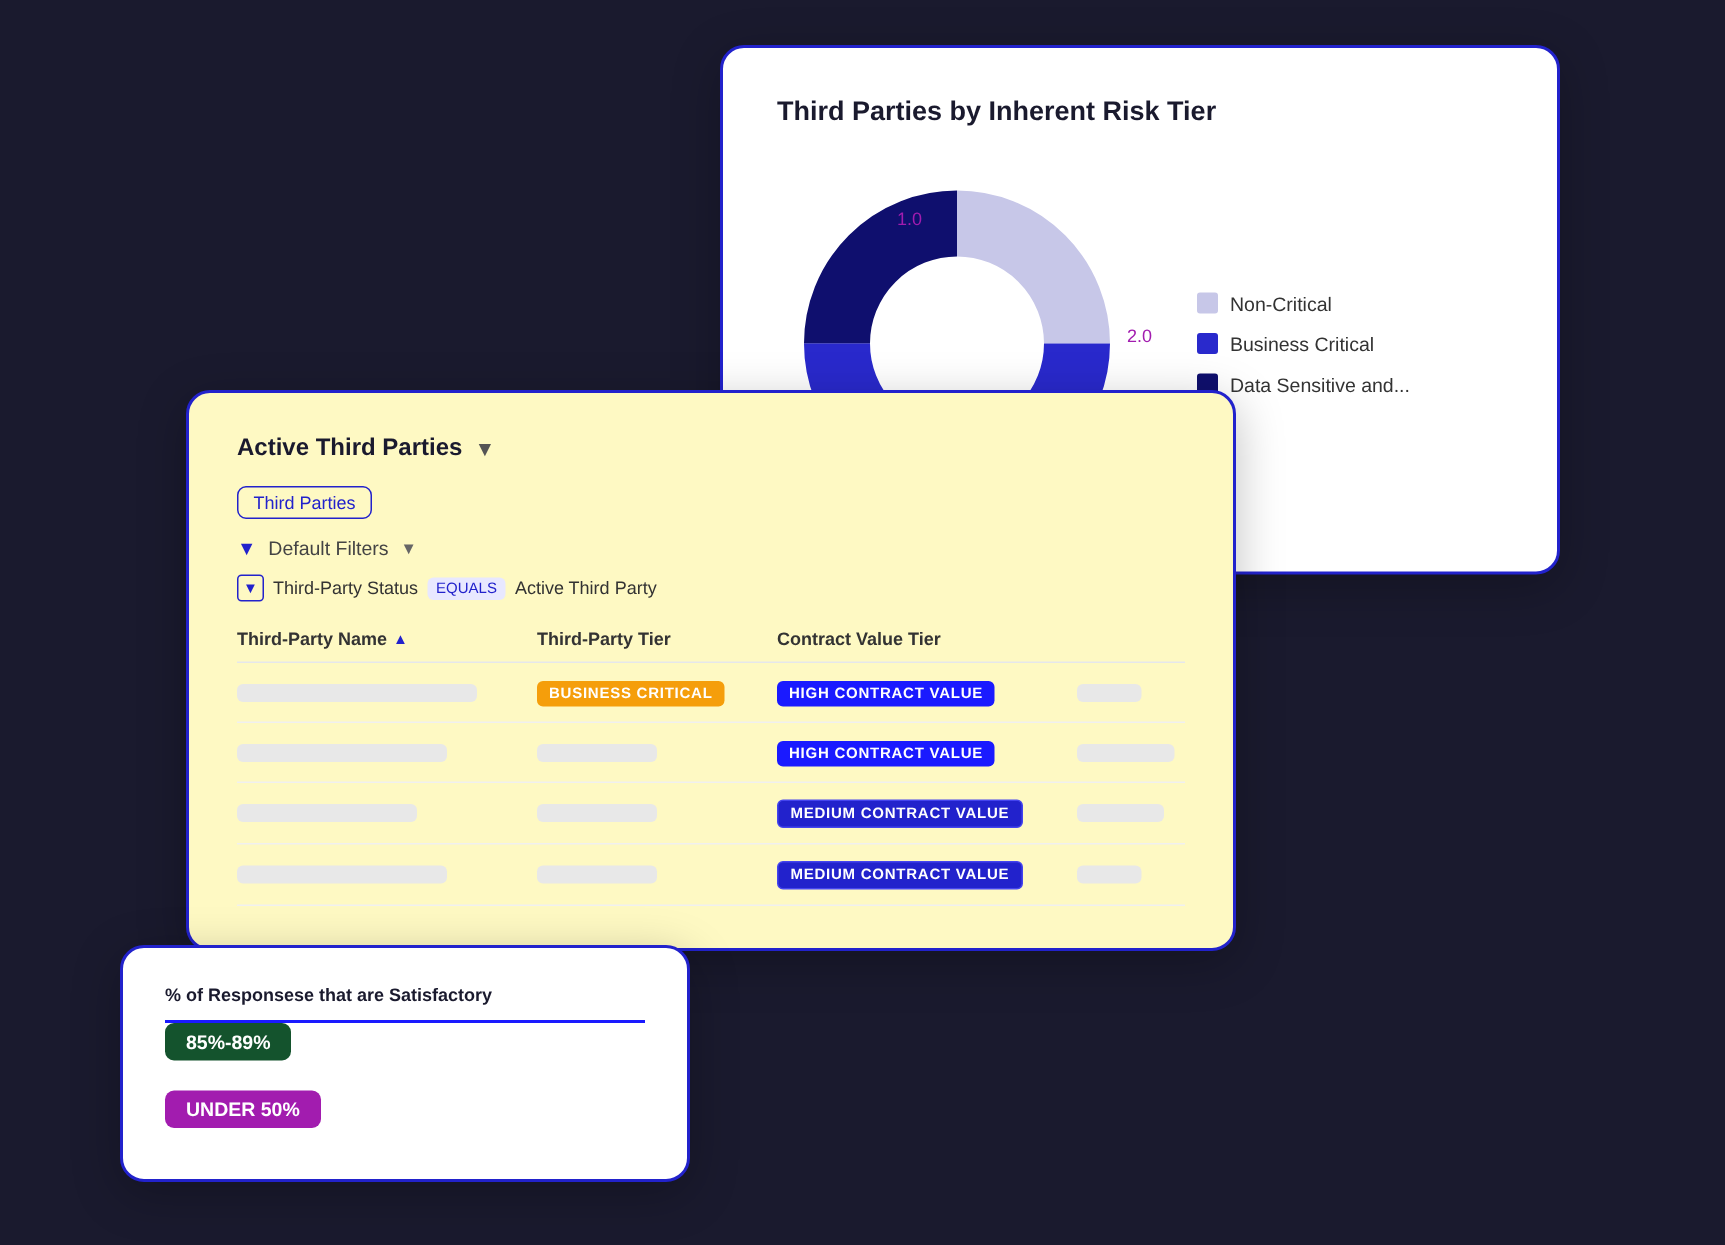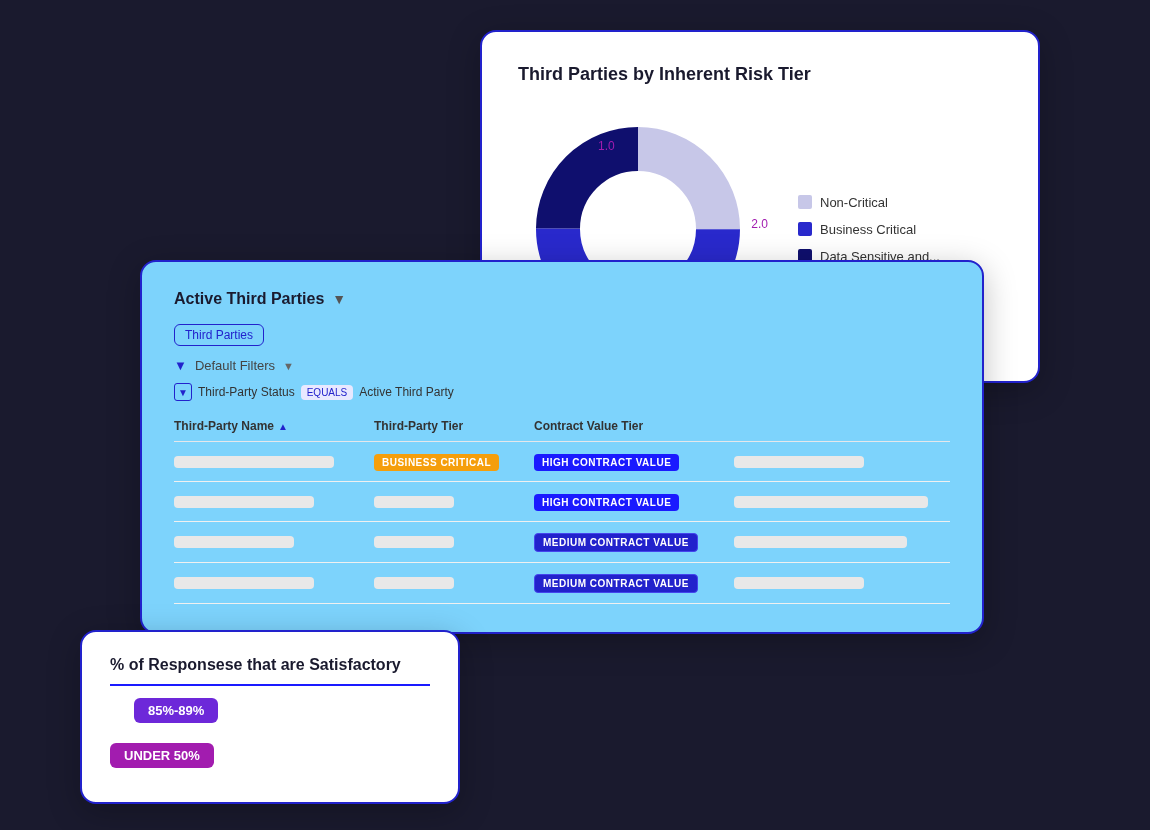--- a/index.html
+++ b/index.html
@@ -67,23 +67,23 @@
       width: 14px;
       height: 14px;
       border-radius: 2px;
       flex-shrink: 0;
     }
 
     
     .table-card {
       position: absolute;
       top: 260px;
-      left: 140px;
-      width: 844px;
-      background: #7dd3fc;
+      left: 124px;
+      width: 700px;
+      background: #fef9c3;
       border-radius: 16px;
       padding: 28px 32px;
       box-shadow: 0 8px 32px rgba(0,0,0,0.25);
       z-index: 4;
     }
     .card-header {
       display: flex;
       align-items: center;
       gap: 8px;
       margin-bottom: 16px;
@@ -223,37 +223,36 @@
       top: 630px;
       left: 80px;
       width: 380px;
       background: #fff;
       border-radius: 16px;
       padding: 24px 28px;
       box-shadow: 0 8px 32px rgba(0,0,0,0.25);
       z-index: 5;
     }
     .sat-title {
-      font-size: 16px;
+      font-size: 12px;
       font-weight: 700;
       color: #1a1a2e;
-      margin-bottom: 12px;
       padding-bottom: 10px;
       border-bottom: 2px solid #1a1aff;
     }
     .sat-badge {
       display: inline-block;
       padding: 5px 14px;
       border-radius: 6px;
       font-size: 13px;
       font-weight: 700;
       color: #fff;
       margin-bottom: 10px;
     }
-    .sat-badge-green { background: #6d28d9; margin-left: 24px; }
+    .sat-badge-green { background: #14532d; }
     .sat-badge-red { background: #a21caf; }
 
     
     .donut-card, .table-card {
       border: 2px solid transparent;
     }
     .donut-card {
       border-color: #2222cc;
     }
     .table-card {

